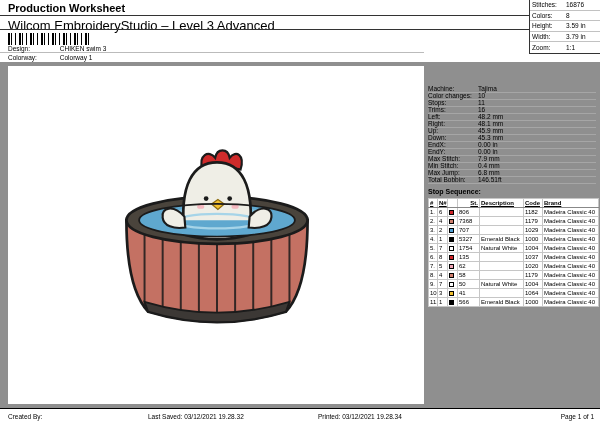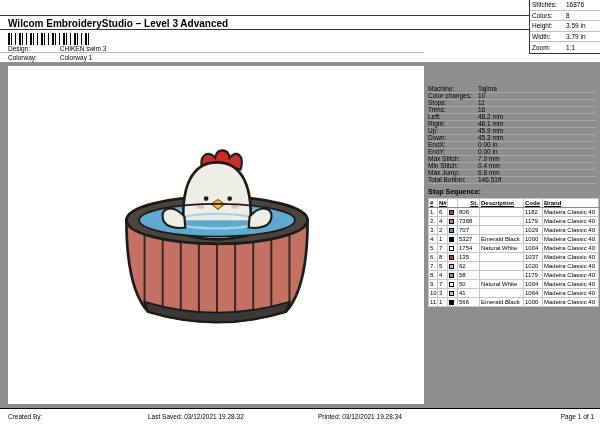--- a/index.html
+++ b/index.html
@@ -5,21 +5,21 @@
   html,body{margin:0;padding:0;background:#6e6e6e;}
   *{box-sizing:border-box;}
   .page{
     position:relative;width:600px;height:424px;overflow:hidden;
     background:#fff;font-family:"Liberation Sans",sans-serif;color:#000;
   }
   
   .header{position:absolute;top:0;left:0;width:600px;height:62px;background:#fff;}
   .title{position:absolute;top:2px;left:8px;font-size:11px;font-weight:bold;}
   .rule1{position:absolute;top:15px;left:0;width:529px;border-top:1px solid #333;}
-  .subtitle{position:absolute;top:18px;left:8px;font-size:10px;font-weight:bold;}
+  .subtitle{position:absolute;top:18px;left:8px;font-size:13px;}
   .rule2{position:absolute;top:29px;left:0;width:529px;border-top:1px solid #333;}
   .barcode{
     position:absolute;top:33px;left:8px;width:84px;height:12px;
     background:repeating-linear-gradient(90deg,#000 0 2px,#fff 2px 3px,#000 3px 4px,#fff 4px 7px,#000 7px 8px,#fff 8px 11px);
   }
   .meta-row{position:absolute;left:8px;font-size:6.5px;}
   .meta-row.design{top:45px;}
   .meta-row.colorway{top:54px;}
   .meta-lbl{display:inline-block;width:50px;}
   .meta-rule{position:absolute;top:52px;left:0;width:424px;border-top:1px solid #bbb;}
@@ -67,20 +67,21 @@
   .f-saved{left:148px;}
   .f-printed{left:318px;}
   .f-page{right:6px;}
 </style>
 </head>
 <body>
 
 <div class="page">
 
   <div class="header">
+    <div class="title">Production Worksheet</div>
     <div class="rule1"></div>
     <div class="subtitle">Wilcom EmbroideryStudio – Level 3 Advanced</div>
     <div class="rule2"></div>
     <div class="barcode"></div>
     <div class="meta-rule"></div>
     <div class="meta-row design">
       <span class="meta-lbl">Design:</span>
       <span>CHIKEN swim 3</span>
     </div>
     <div class="meta-row colorway">

